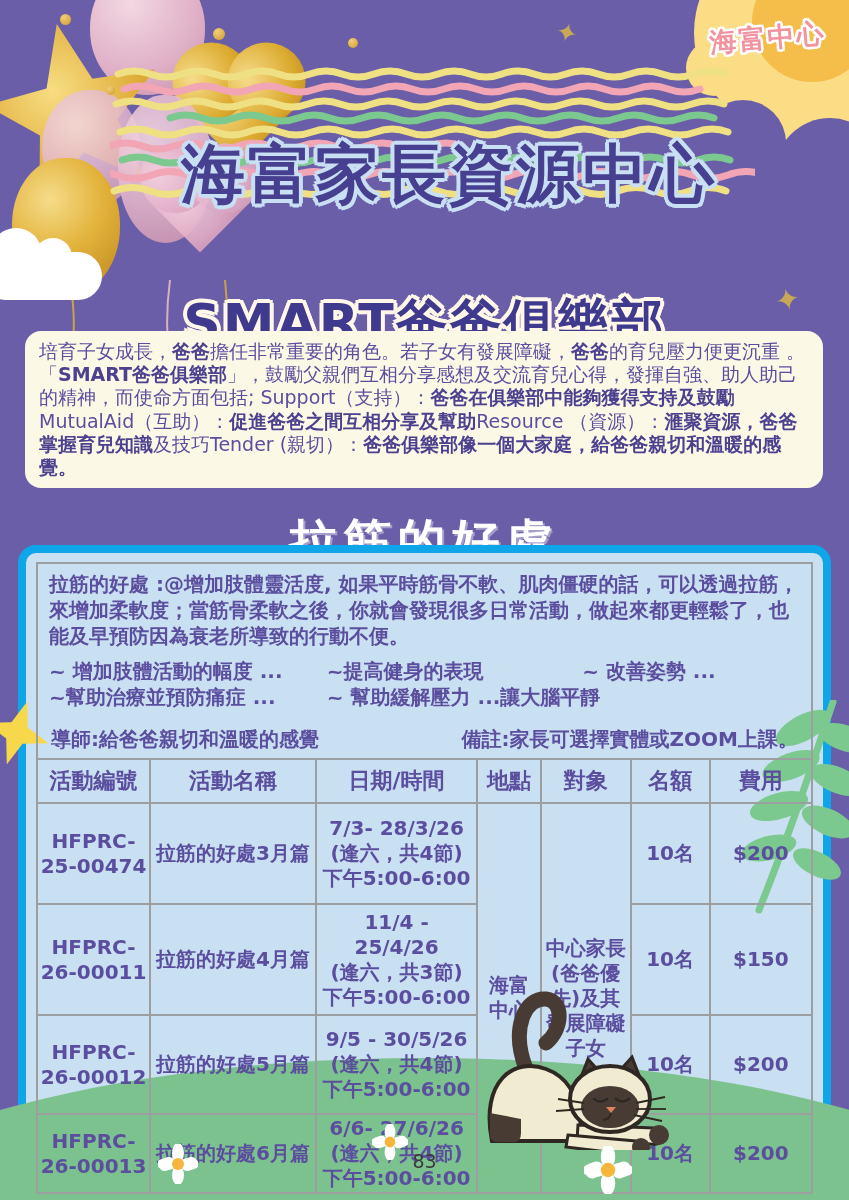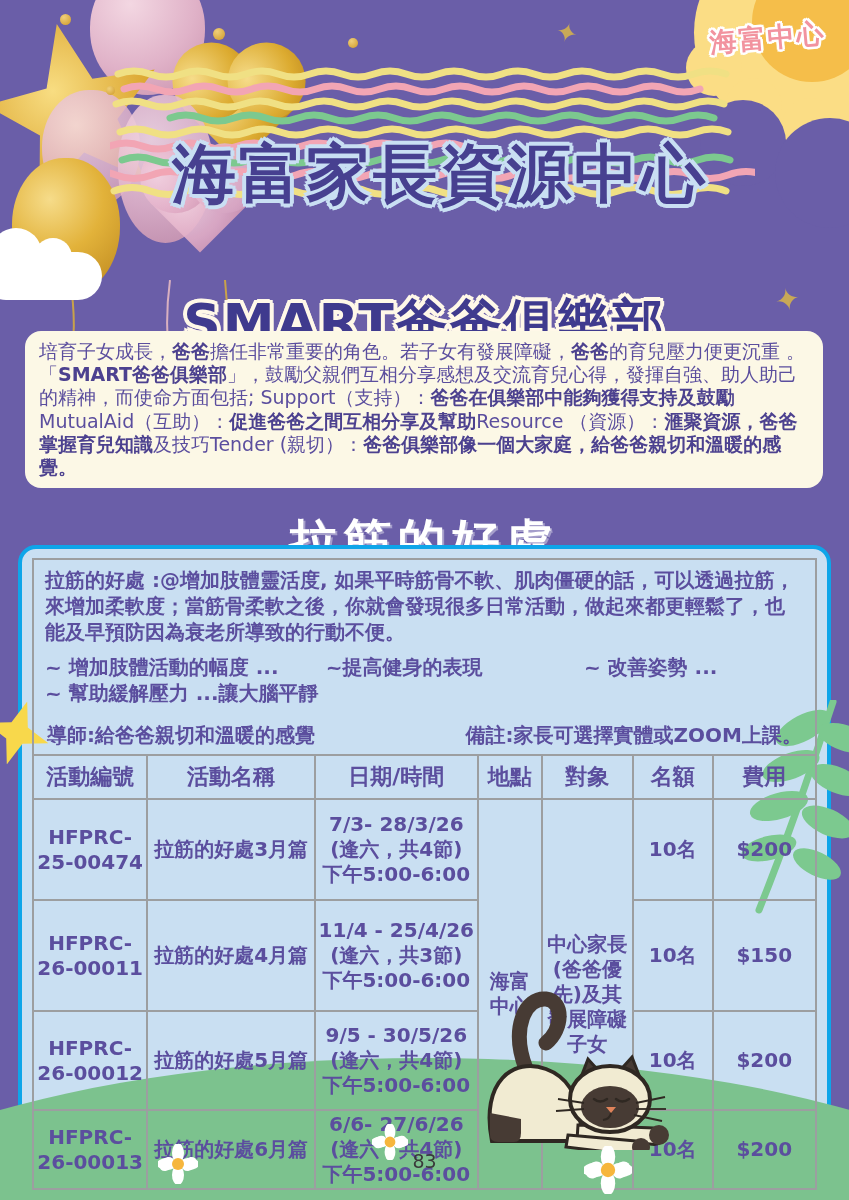--- a/index.html
+++ b/index.html
@@ -31,39 +31,39 @@
   .sun-core{position:absolute;left:752px;top:-38px;width:120px;height:120px;border-radius:50%;background:#F5BE4A;}
   .sun-cut{position:absolute;border-radius:50%;background:#6A5EA8;}
   .sun-badge{position:absolute;left:690px;top:20px;width:155px;text-align:center;transform:rotate(-5deg);
     font-size:27px;font-weight:bold;color:#F2939F;letter-spacing:2px;
     text-shadow:2.5px 0 0 #fff,-2.5px 0 0 #fff,0 2.5px 0 #fff,0 -2.5px 0 #fff,2px 2px 0 #fff,-2px -2px 0 #fff,2px -2px 0 #fff,-2px 2px 0 #fff;}
 
   .sparkle{position:absolute;color:#D9B64A;opacity:.85;}
 
   
   .stripes{position:absolute;left:110px;top:64px;}
-  .main-title{position:absolute;left:125px;top:88px;width:630px;text-align:center;
+  .main-title{position:absolute;left:134px;top:88px;width:630px;text-align:center;
     font-size:64px;font-weight:bold;letter-spacing:3px;color:#474090;
     text-shadow:4px 0 0 #C9DFF3,-4px 0 0 #C9DFF3,0 4px 0 #C9DFF3,0 -4px 0 #C9DFF3,3px 3px 0 #C9DFF3,-3px -3px 0 #C9DFF3,3px -3px 0 #C9DFF3,-3px 3px 0 #C9DFF3;}
   .staff-line{position:absolute;right:20px;top:198px;font-size:25px;font-weight:bold;color:#F2A0AC;letter-spacing:1px;
     text-shadow:2px 0 0 #fff,-2px 0 0 #fff,0 2px 0 #fff,0 -2px 0 #fff,1.5px 1.5px 0 #fff,-1.5px -1.5px 0 #fff,1.5px -1.5px 0 #fff,-1.5px 1.5px 0 #fff;}
   .smart-title{position:absolute;left:0;right:0;top:246px;text-align:center;
     font-size:52px;font-weight:bold;letter-spacing:2px;color:#3F3A8E;
     text-shadow:4px 0 0 #FFF8E8,-4px 0 0 #FFF8E8,0 4px 0 #FFF8E8,0 -4px 0 #FFF8E8,3px 3px 0 #FFF8E8,-3px -3px 0 #FFF8E8,3px -3px 0 #FFF8E8,-3px 3px 0 #FFF8E8;}
 
   
   .intro-box{position:absolute;left:25px;top:331px;width:770px;min-height:112px;background:#FCF8E6;border-radius:16px;
     padding:9px 14px;color:#5B4E9E;font-size:19px;line-height:1.22;text-align:left;}
   .seg-bold{font-weight:bold;color:#4C418F;}
 
   
   .stretch-title{position:absolute;left:0;right:0;top:470px;text-align:center;font-size:48px;font-weight:bold;color:#FFFFFF;letter-spacing:6px;
     text-shadow:2px 2px 0 rgba(255,255,255,.4);}
   .panel{position:absolute;left:18px;top:545px;width:813px;height:608px;box-sizing:border-box;
-    background:#C9DFF2;border:4px solid #0ea5e9;border-radius:18px;padding:9px 10px;}
+    background:#C9DFF2;border:8px solid #0ea5e9;border-radius:18px;padding:9px 10px;}
   .frame-text{position:relative;z-index:10;box-sizing:border-box;border:2.5px solid #9C9EA0;border-bottom:none;
     padding:7px 11px 0 11px;color:#5B4E9E;font-size:20px;line-height:1.3;font-weight:bold;}
   .benefit-list{display:grid;grid-template-columns:37% 34% 29%;margin-top:9px;}
   .benefit-item{white-space:nowrap;overflow:visible;}
   .tutor-row{display:flex;justify-content:space-between;padding:16px 2px 6px 2px;}
 
   
   table.activity{position:relative;z-index:10;width:100%;border-collapse:collapse;table-layout:fixed;}
   table.activity th,table.activity td{border:2.5px solid #9C9EA0;color:#5B4E9E;font-weight:bold;
     text-align:center;vertical-align:middle;padding:1px 2px;background:transparent;}
@@ -148,20 +148,21 @@
 
   <div class="grass"></div>
 
   <div class="panel">
     <div class="frame-text">
       <div>拉筋的好處 :@增加肢體靈活度, 如果平時筋骨不軟、肌肉僵硬的話，可以透過拉筋，來增加柔軟度；當筋骨柔軟之後，你就會發現很多日常活動，做起來都更輕鬆了，也能及早預防因為衰老所導致的行動不便。</div>
       <div class="benefit-list">
           <div class="benefit-item">~ 增加肢體活動的幅度 ...</div>
           <div class="benefit-item">~提高健身的表現</div>
           <div class="benefit-item">~ 改善姿勢 ...</div>
+          <div class="benefit-item">~幫助治療並預防痛症 ...</div>
           <div class="benefit-item">~ 幫助緩解壓力 ...讓大腦平靜</div>
         </div>
       <div class="tutor-row">
         <span>導師:給爸爸親切和溫暖的感覺</span>
         <span>備註:家長可選擇實體或ZOOM上課。</span>
       </div>
     </div>
     <table class="activity">
       <colgroup>
         <col style="width:14.6%">

